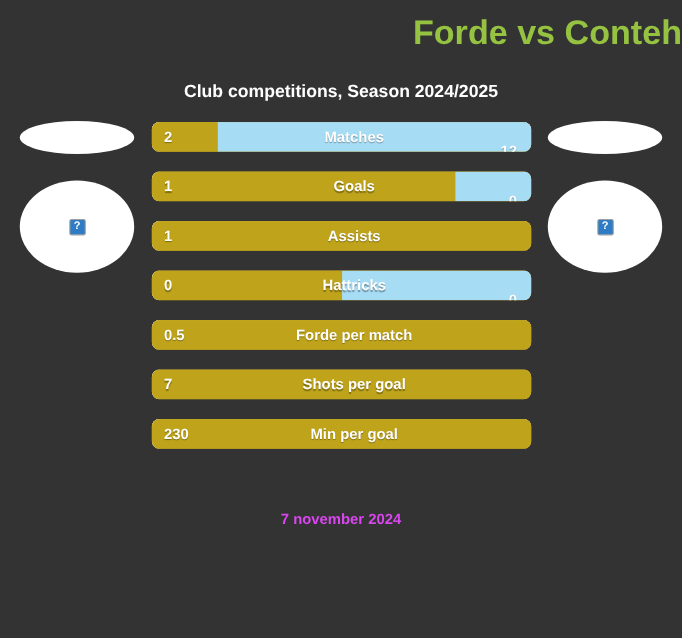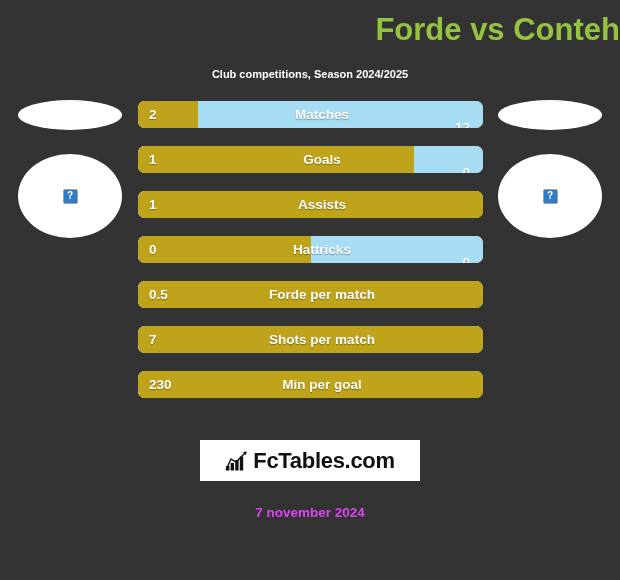--- a/index.html
+++ b/index.html
@@ -27,24 +27,24 @@
     font-size: 31px;
     font-weight: bold;
     line-height: 40px;
     letter-spacing: 0px;
     margin: 0;
     white-space: nowrap;
     text-align: right;
   }
   #page-subtitle {
     color: #ffffff;
-    font-size: 11px;
+    font-size: 16px;
     font-weight: bold;
     line-height: 20px;
-    margin-top: 14px;
+    margin-top: 24px;
   }
 
   
   #body-area {
     position: relative;
     width: 620px;
     height: 400px;
     margin-top: 12px;
   }
 
@@ -254,48 +254,35 @@
       </div>
       <div class="stat-row">
         <div class="stat-fill-left" style="width: 100%;"></div>
         <div class="stat-value-left">0.5</div>
         <div class="stat-label">Forde per match</div>
         <div class="stat-value-right"></div>
       </div>
       <div class="stat-row">
         <div class="stat-fill-left" style="width: 100%;"></div>
         <div class="stat-value-left">7</div>
-        <div class="stat-label">Shots per match</div>
+        <div class="stat-label">Shots per goal</div>
         <div class="stat-value-right"></div>
       </div>
       <div class="stat-row">
         <div class="stat-fill-left" style="width: 100%;"></div>
         <div class="stat-value-left">230</div>
         <div class="stat-label">Min per goal</div>
         <div class="stat-value-right"></div>
       </div>
     </div>
 
   <div class="player-panel" id="player-right-panel">
     <div class="player-name-pill"></div>
     <div class="player-avatar">
       <span class="broken-image-icon"></span>
     </div>
   </div>
 
 </div>
 
 <div id="footer">
-  <div id="brand-logo">
-    <span id="brand-chart-icon">
-      <svg width="23" height="20" viewBox="0 0 23 20" xmlns="http://www.w3.org/2000/svg">
-        <path d="M1 19 L6 8 L11 11 L21 1" stroke="#111111" stroke-width="1.4" fill="none"></path>
-        <path d="M18 1 L21.5 0.5 L21 4.2 Z" fill="#111111"></path>
-        <rect x="1" y="15" width="3.4" height="4.5" fill="#111111"></rect>
-        <rect x="5.6" y="12" width="3.4" height="7.5" fill="#111111"></rect>
-        <rect x="10.2" y="9" width="3.4" height="10.5" fill="#111111"></rect>
-        <rect x="14.8" y="5.5" width="3.4" height="14" fill="#111111"></rect>
-      </svg>
-    </span>
-    <span id="brand-logo-text">FcTables.com</span>
-  </div>
   <div id="footer-date">7 november 2024</div>
 </div>
 
 </body></html>

